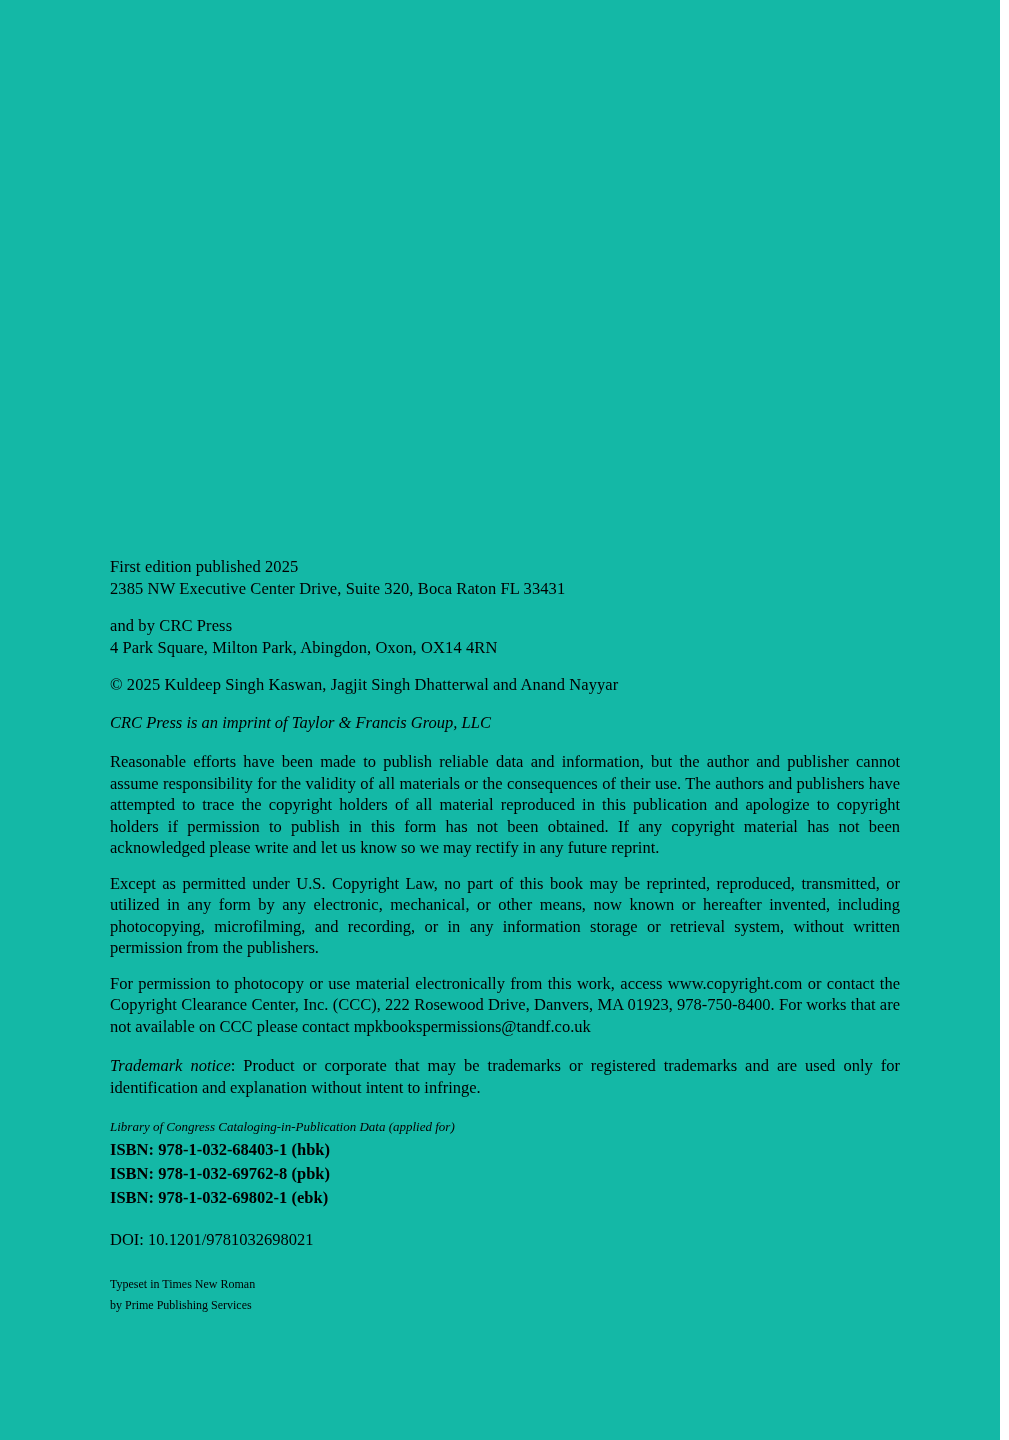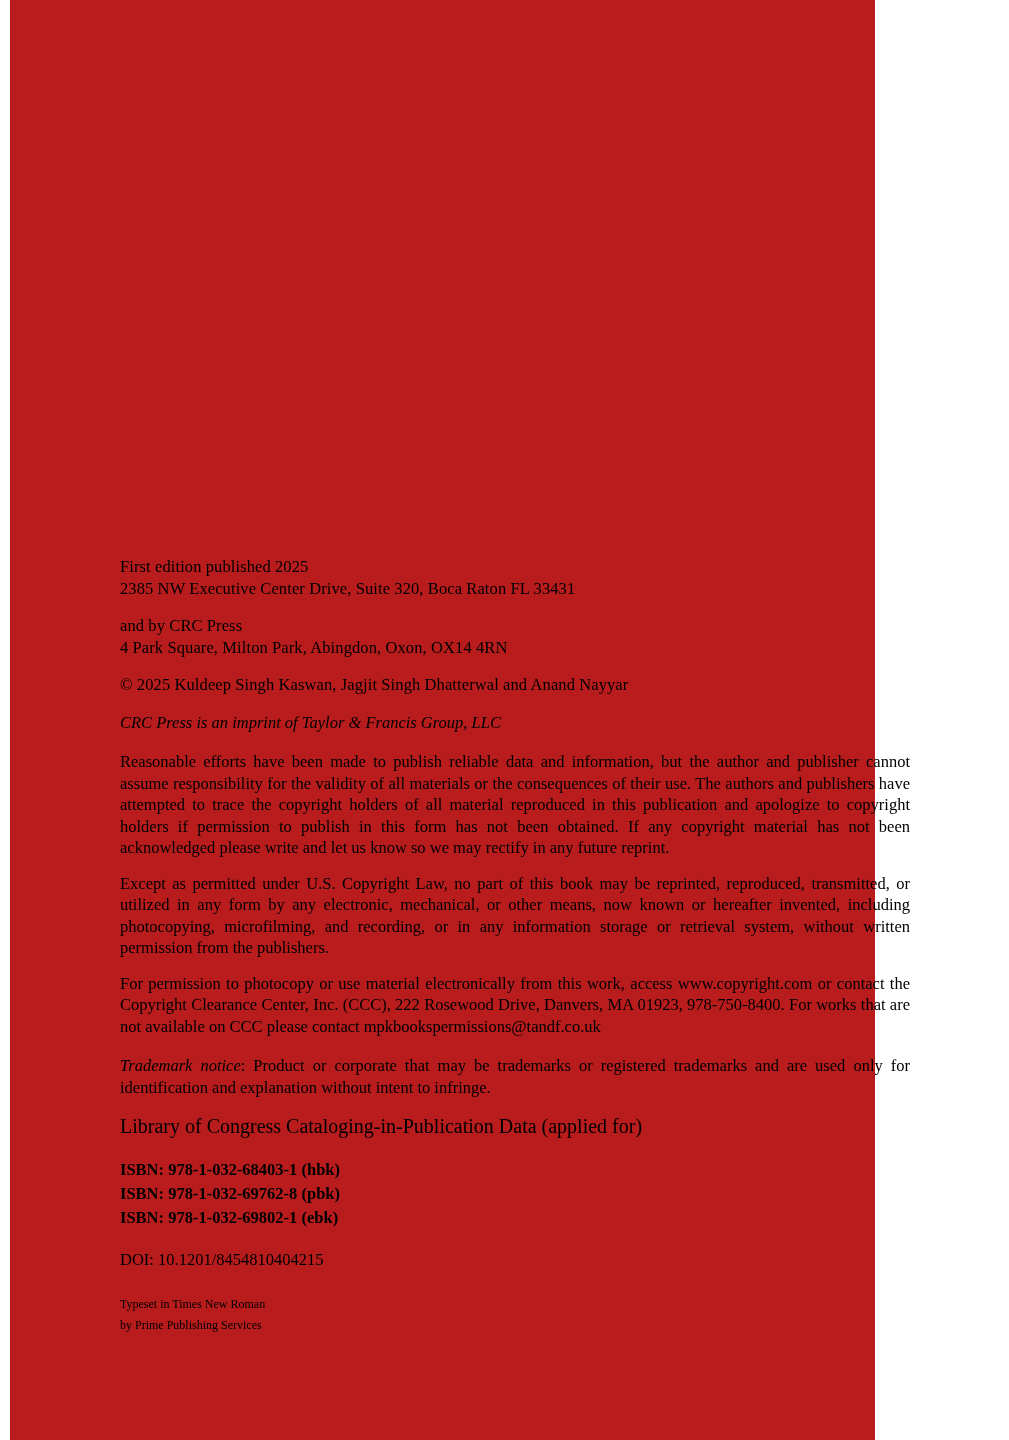--- a/index.html
+++ b/index.html
@@ -10,25 +10,25 @@
   body {
     width: 1009px;
     height: 1440px;
     font-family: "Liberation Serif", serif;
     color: #000000;
     position: relative;
     overflow: hidden;
   }
   .page {
     position: absolute;
-    left: 10px;
+    left: 0;
     top: 0;
-    width: 865px;
+    width: 1000px;
     height: 1440px;
-    background: #b91c1c;
+    background: #14b8a6;
   }
   .copyright-block {
     position: absolute;
     left: 110px;
     top: 556px;
     width: 790px;
   }
   .line {
     font-size: 16.5px;
     line-height: 21.5px;
@@ -52,23 +52,23 @@
     text-align: justify;
     margin-bottom: 14px;
   }
   .para.last-group {
     margin-bottom: 18px;
   }
   .para .ital {
     font-style: italic;
   }
   .loc {
-    font-size: 20px;
+    font-style: italic;
+    font-size: 13px;
     line-height: 21.5px;
-    margin-bottom: 20px;
   }
   .isbn-group {
     margin-bottom: 18px;
   }
   .isbn-line {
     font-size: 16.5px;
     line-height: 24px;
     font-weight: bold;
   }
   .doi-line {
@@ -113,21 +113,21 @@
     <div class="para last-group"><span class="ital">Trademark notice</span><span>: Product or corporate that may be trademarks or registered trademarks and are used only for identification and explanation without intent to infringe.</span></div>
 
     <div class="loc">Library of Congress Cataloging-in-Publication Data (applied for)</div>
 
     <div class="isbn-group">
       <div class="isbn-line">ISBN: 978-1-032-68403-1 (hbk)</div>
       <div class="isbn-line">ISBN: 978-1-032-69762-8 (pbk)</div>
       <div class="isbn-line">ISBN: 978-1-032-69802-1 (ebk)</div>
     </div>
 
-    <div class="doi-line">DOI: 10.1201/8454810404215</div>
+    <div class="doi-line">DOI: 10.1201/9781032698021</div>
 
     <div class="group tight">
       <div class="typeset-line">Typeset in Times New Roman</div>
       <div class="typeset-line">by Prime Publishing Services</div>
     </div>
 
   </div>
 </div>
 
 </body></html>

